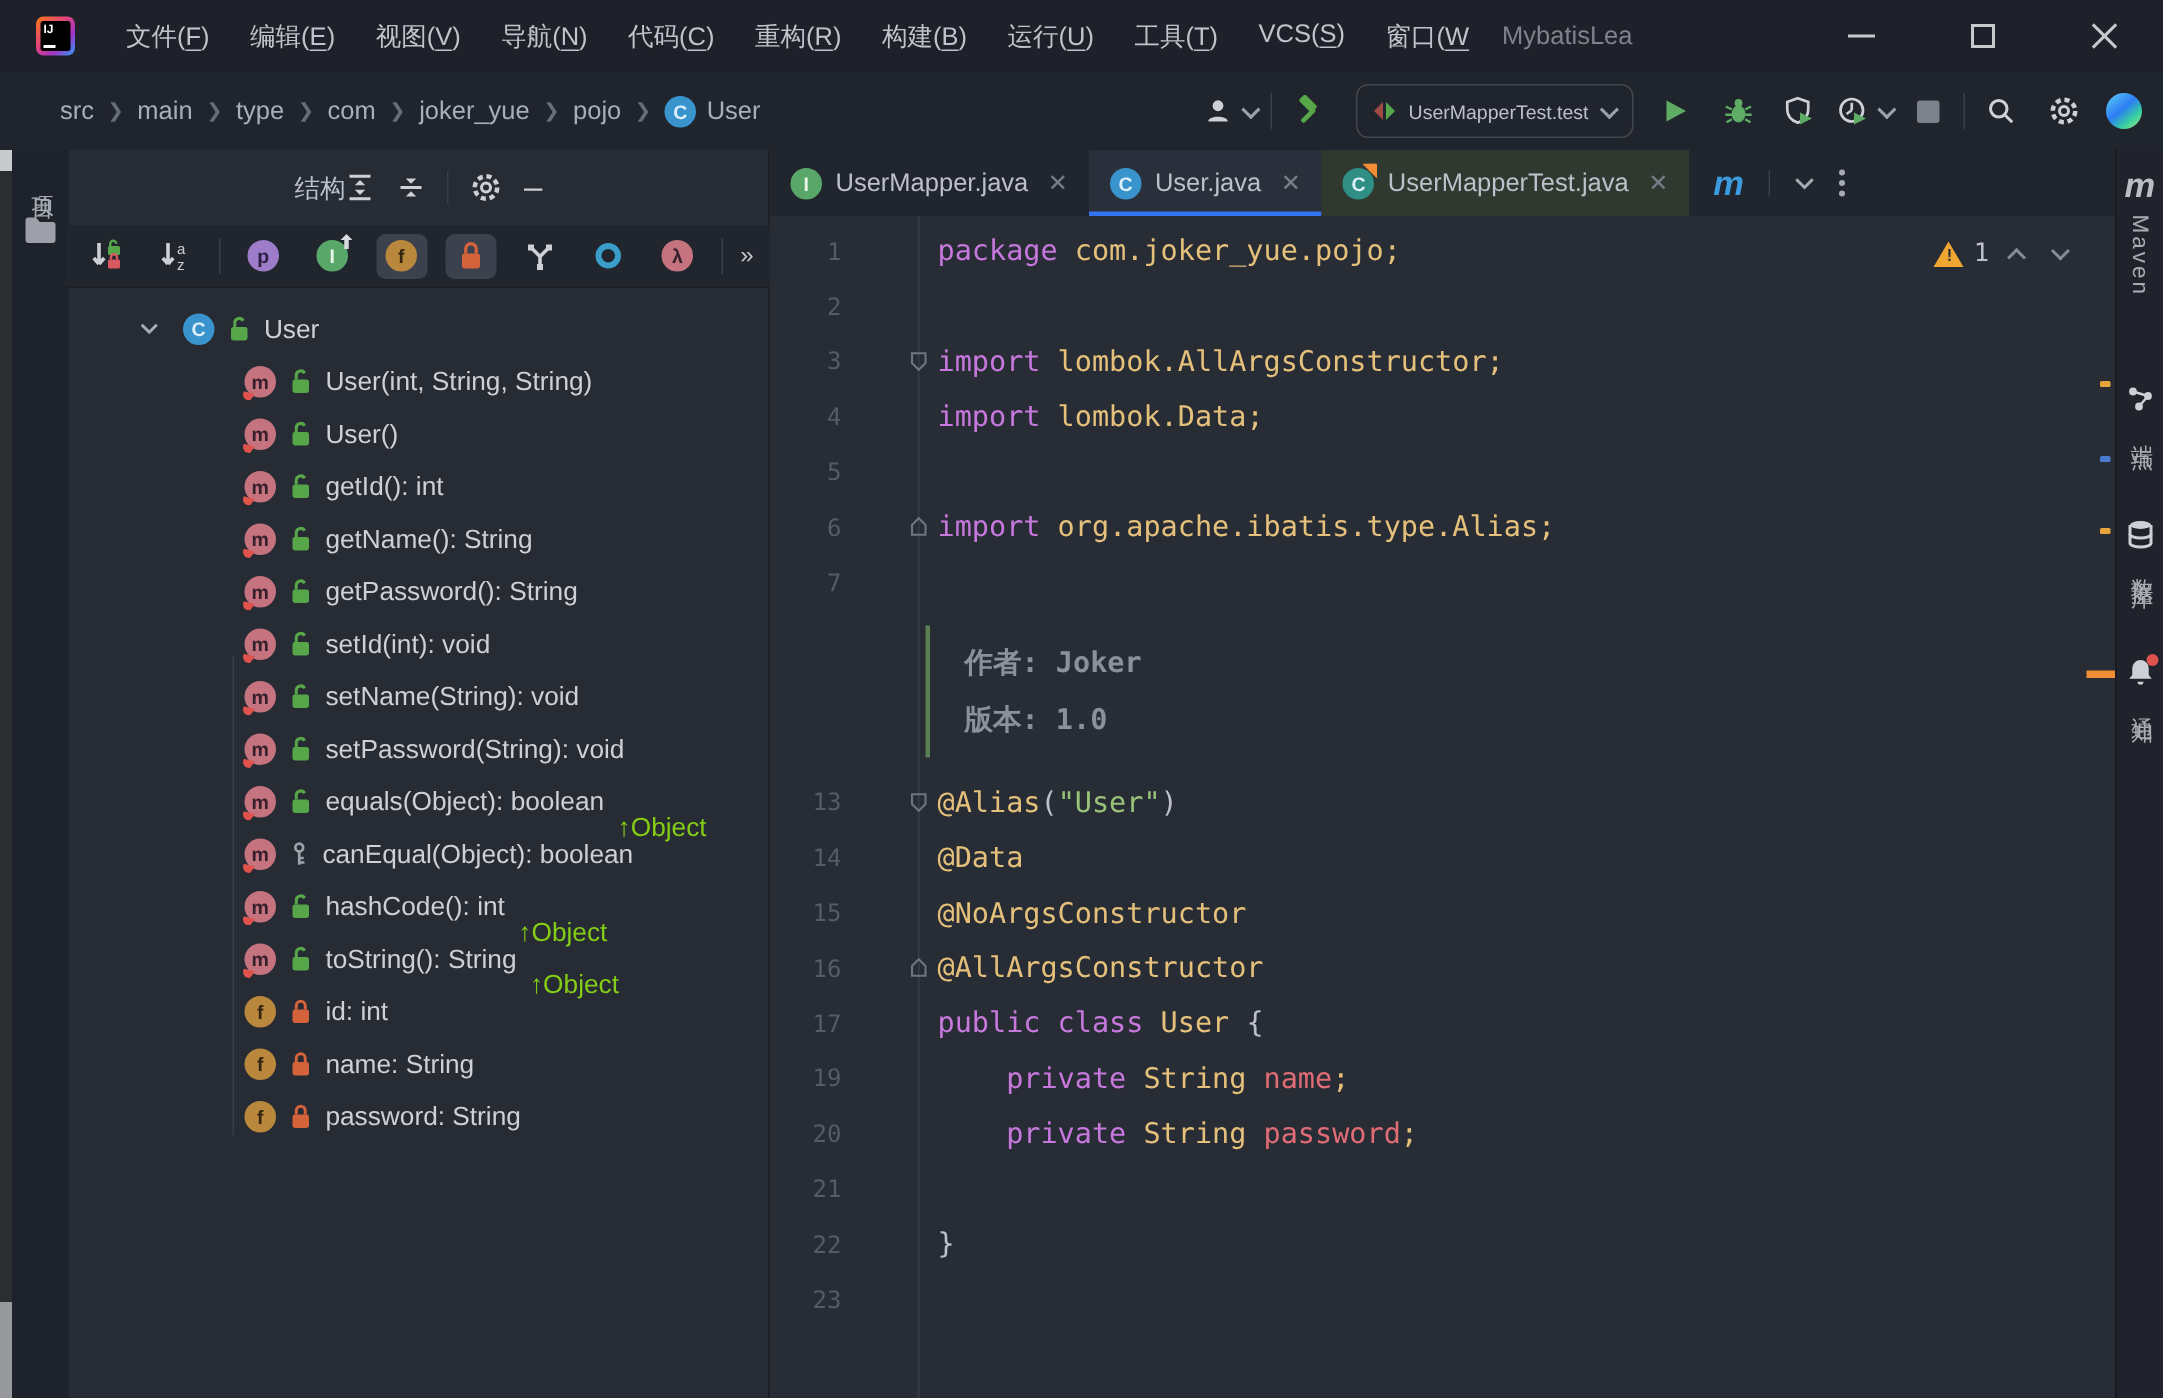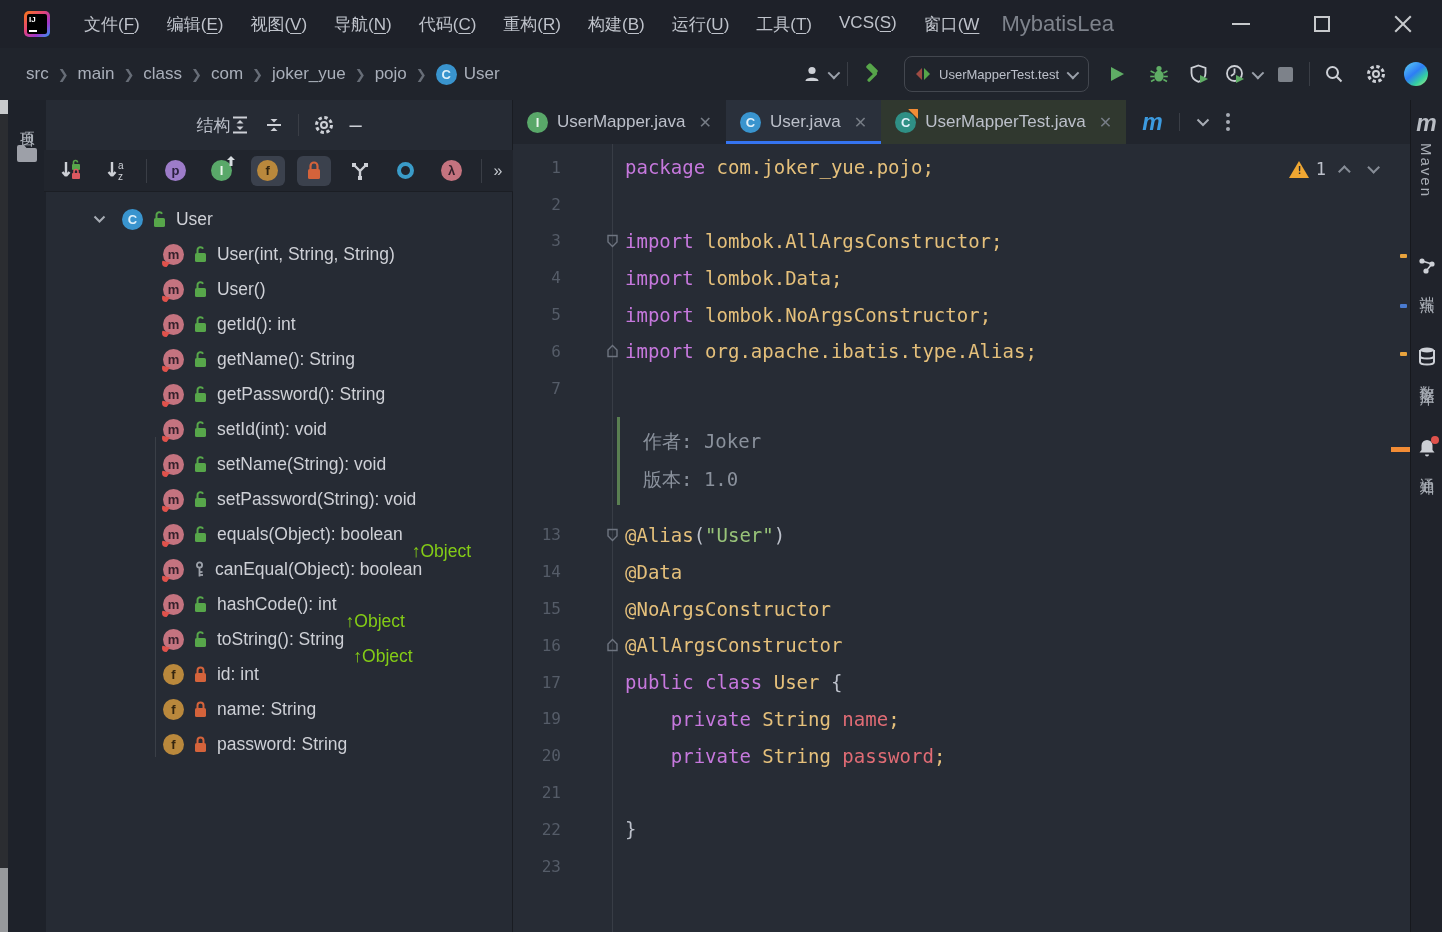--- a/index.html
+++ b/index.html
@@ -11,32 +11,32 @@
   #titlebar { height:48px; background:#1E2129; display:flex; align-items:center; }
   .idea-logo { width:26px; height:26px; margin-left:24px; border-radius:5px;
     background:linear-gradient(135deg,#F97A12 0%,#E3447A 40%,#9F36C9 70%,#2A9DF4 100%);
     position:relative; flex:none; }
   .idea-logo .inner { position:absolute; inset:3px; background:#000; border-radius:2px;
     color:#fff; font-size:8px; font-weight:bold; padding:1px 0 0 2px; }
   .idea-logo .inner:after { content:""; position:absolute; left:2px; bottom:2px; width:8px; height:2px; background:#fff; }
   #menus { display:flex; gap:27px; margin-left:34px; }
   .menu-item { color:#BFC3CB; font-size:17px; cursor:default; }
   .menu-item u { text-decoration:underline; text-underline-offset:3px; }
-  #win-title { color:#7E838C; font-size:22px; margin-left:22px; }
+  #win-title { color:#7E838C; font-size:17px; margin-left:22px; }
   #win-controls { margin-left:auto; display:flex; align-items:center; gap:63px; margin-right:30px; }
   .win-btn { width:18px; height:18px; position:relative; cursor:pointer; }
   .win-min:after { content:""; position:absolute; left:0; right:0; top:8px; border-top:2px solid #C7C9CC; }
   .win-max:after { content:""; position:absolute; inset:1px; border:2px solid #C7C9CC; }
   .win-close:before,.win-close:after { content:""; position:absolute; left:-2px; top:8px; width:22px;
     border-top:2px solid #C7C9CC; }
   .win-close:before { transform:rotate(45deg);} .win-close:after { transform:rotate(-45deg);}
 
   
   #toolbar { height:52px; background:#20242C; display:flex; align-items:center; }
-  #breadcrumbs { display:flex; align-items:center; gap:9px; margin-left:26px; }
+  #breadcrumbs { display:flex; align-items:center; gap:9px; margin-left:40px; }
   .crumb { color:#A9AFBA; font-size:17px; }
   .crumb-sep { color:#676D77; font-size:13px; }
   .tb-group { display:flex; align-items:center; }
   .tb-btn { display:flex; align-items:center; justify-content:center; min-width:28px; height:30px;
     border-radius:4px; cursor:pointer; }
   .tb-sep { width:1px; height:24px; background:#3A3E46; margin:0 10px; }
   #run-pill { display:flex; align-items:center; gap:8px; border:1px solid #43474F; border-radius:8px;
     height:36px; padding:0 12px 0 10px; margin:0 14px 0 18px; cursor:pointer; }
   #run-pill .label { color:#BCC0CA; font-size:13px; }
   .chev { width:9px; height:9px; border-right:2px solid #9BA1AB; border-bottom:2px solid #9BA1AB;
@@ -105,21 +105,21 @@
   #gutter-line { position:absolute; left:99px; top:0; bottom:0; width:1px; background:#383D46; }
   .code-line { height:36.8px; display:flex; align-items:center; position:relative; }
   .code-line .num { width:48px; flex:none; text-align:right; color:#555C68; font-size:16px; }
   .code-line .foldcol { width:51px; flex:none; display:flex; justify-content:flex-end; padding-right:0px; position:relative; }
   .code-line .fold { position:absolute; right:-7px; top:50%; transform:translateY(-50%); }
   .code-line pre { font-family:"DejaVu Sans Mono",monospace; font-size:19px; margin-left:13px; white-space:pre; }
   .tk-kw { color:#C678DD; } .tk-gd { color:#E5C07B; } .tk-st { color:#98C379; }
   .tk-fd { color:#E06C75; } .tk-pn { color:#BCC0CA; }
 
   #doc-comment { margin:10px 0 12px 104px; border-left:3px solid #5A7F52; padding:6px 0 6px 23px; }
-  #doc-comment .dc-line { color:#8A919C; font-size:19px; height:38px; display:flex; align-items:center; }
+  #doc-comment .dc-line { color:#8A919C; font-size:19px; height:38px; display:flex; align-items:center;font-weight:bold; }
 
   #inspections { position:absolute; top:15px; right:34px; display:flex; align-items:center; gap:16px; }
   #inspections .count { color:#BCC0CA; font-size:17px; }
   .warn-tri { width:0; height:0; border-left:10px solid transparent; border-right:10px solid transparent;
     border-bottom:17px solid #F0A732; position:relative; }
   .warn-tri:after { content:"!"; position:absolute; left:-2.5px; top:3px; color:#272C35; font-size:11px; font-weight:bold; }
   .insp-chev { width:9px; height:9px; border-right:2px solid #868C96; border-bottom:2px solid #868C96; }
   .insp-up { transform:rotate(-135deg) translateY(-3px); }
   .insp-dn { transform:rotate(45deg) translateY(-3px); }
 
@@ -164,21 +164,21 @@
     <div class="win-btn win-close"></div>
   </div>
 </div>
 
 <div id="toolbar">
   <div id="breadcrumbs">
       <span class="crumb">src</span>
       <span class="crumb-sep">❯</span>
       <span class="crumb">main</span>
       <span class="crumb-sep">❯</span>
-      <span class="crumb">class</span>
+      <span class="crumb">type</span>
       <span class="crumb-sep">❯</span>
       <span class="crumb">com</span>
       <span class="crumb-sep">❯</span>
       <span class="crumb">joker_yue</span>
       <span class="crumb-sep">❯</span>
       <span class="crumb">pojo</span>
       <span class="crumb-sep">❯</span>
       <span style="display: flex; align-items: center; gap: 7px;">
         <span class="cicon ci-class">C</span>
         <span class="crumb">User</span>
@@ -662,21 +662,20 @@
             <pre><span class="tk-kw">import </span><span class="tk-gd">lombok.AllArgsConstructor</span><span class="tk-gd">;</span></pre>
           </div>
           <div class="code-line">
             <span class="num">4</span>
             <span class="foldcol"></span>
             <pre><span class="tk-kw">import </span><span class="tk-gd">lombok.Data</span><span class="tk-gd">;</span></pre>
           </div>
           <div class="code-line">
             <span class="num">5</span>
             <span class="foldcol"></span>
-            <pre><span class="tk-kw">import </span><span class="tk-gd">lombok.NoArgsConstructor</span><span class="tk-gd">;</span></pre>
           </div>
           <div class="code-line">
             <span class="num">6</span>
             <span class="foldcol">
               <span class="fold">
                 <svg width="13" height="14" viewBox="0 0 13 14">
                   <path d="M2,12.5 h9 V6 L6.5,1.5 L2,6 Z" fill="none" stroke="#6E7480" stroke-width="1.4"></path>
                 </svg>
               </span>
             </span>

